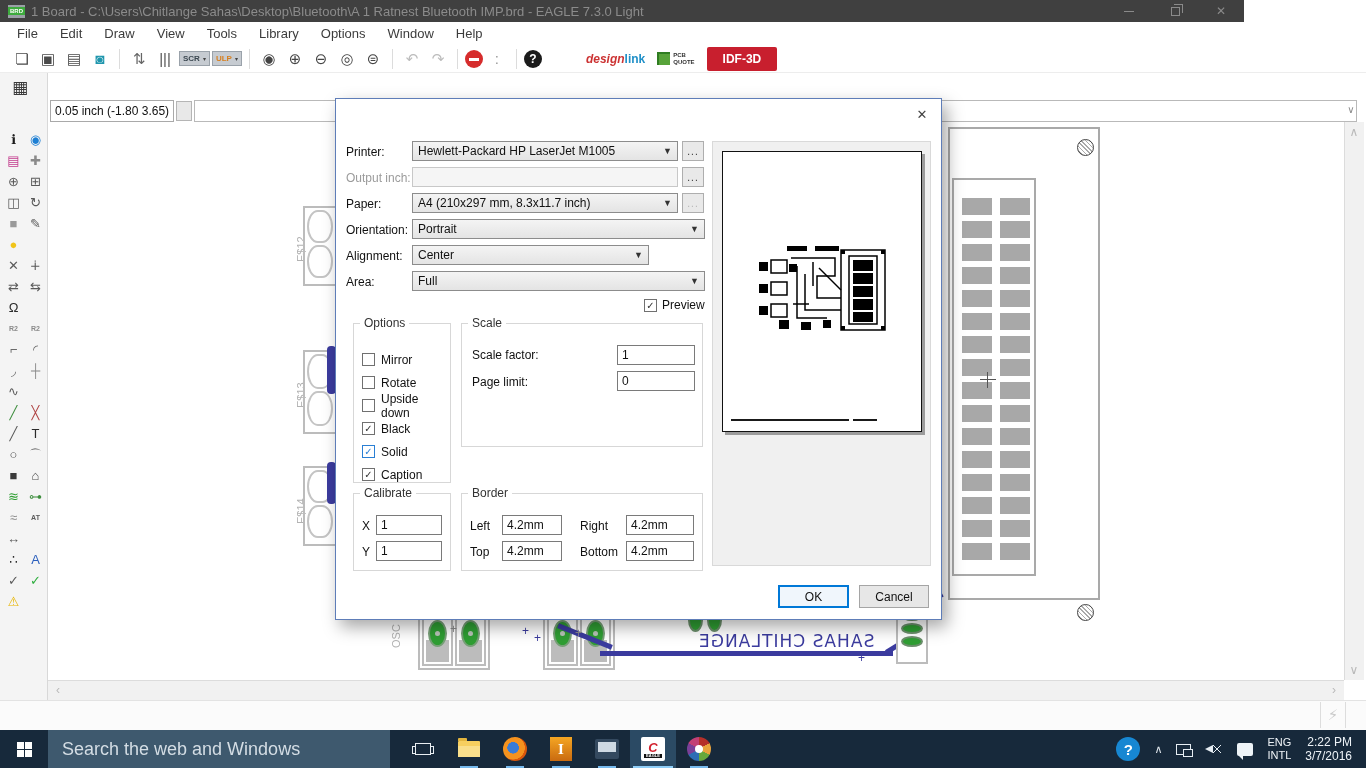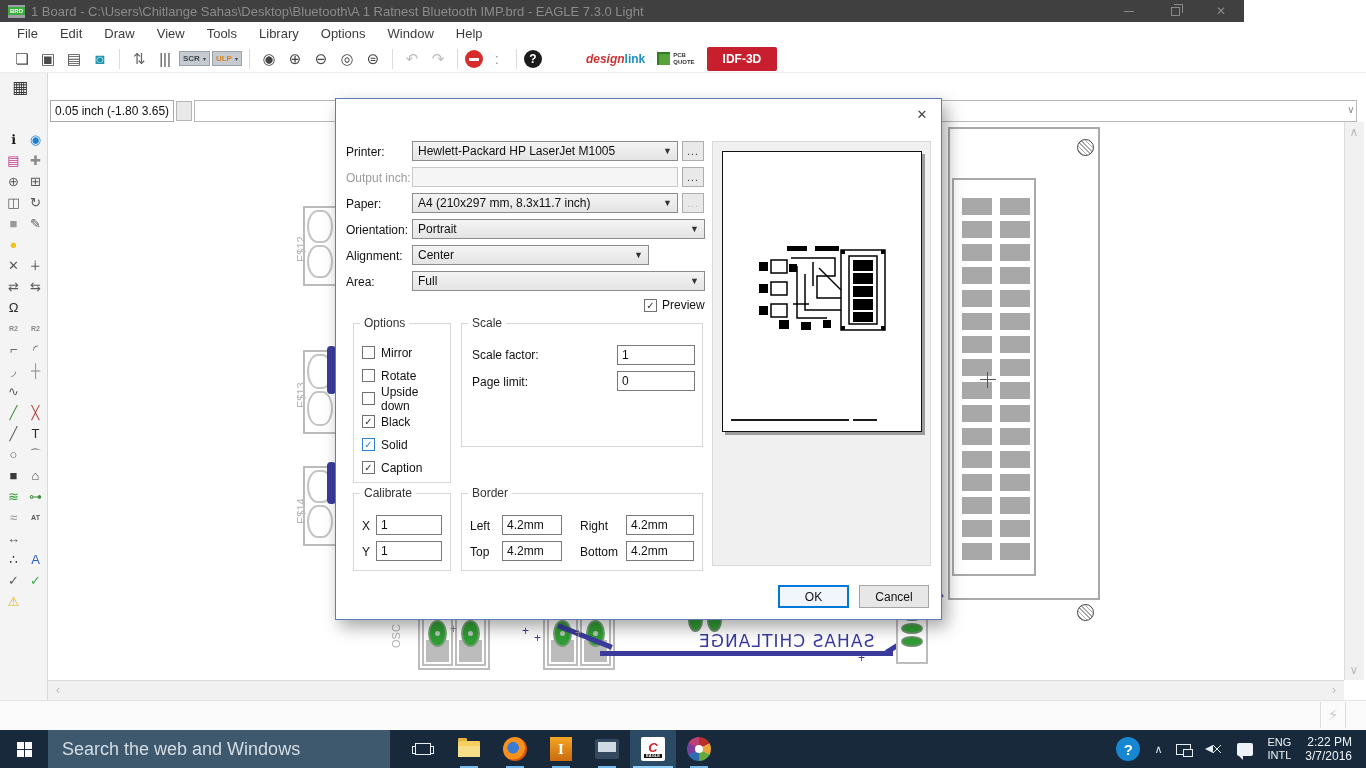--- a/index.html
+++ b/index.html
@@ -472,21 +472,21 @@
         <span class="arr">▼</span>
     </div>
 
     <div style="position:absolute;left:308px;top:199px;display:flex;align-items:center;gap:5px">
       <span class="cb" id="previewcb">✓</span>
       <span class="flabel" style="position:static">Preview</span>
     </div>
 
     <div class="group" style="left:17px;top:224px;width:98px;height:160px">
       <span class="legend">Options</span>
-      <div id="optlist" style="margin-top:17px">
+      <div id="optlist" style="margin-top:24px">
           <div class="optrow">
             <span class="cb"></span>
             <span class="ol">Mirror</span>
           </div>
           <div class="optrow">
             <span class="cb"></span>
             <span class="ol">Rotate</span>
           </div>
           <div class="optrow">
             <span class="cb"></span>

